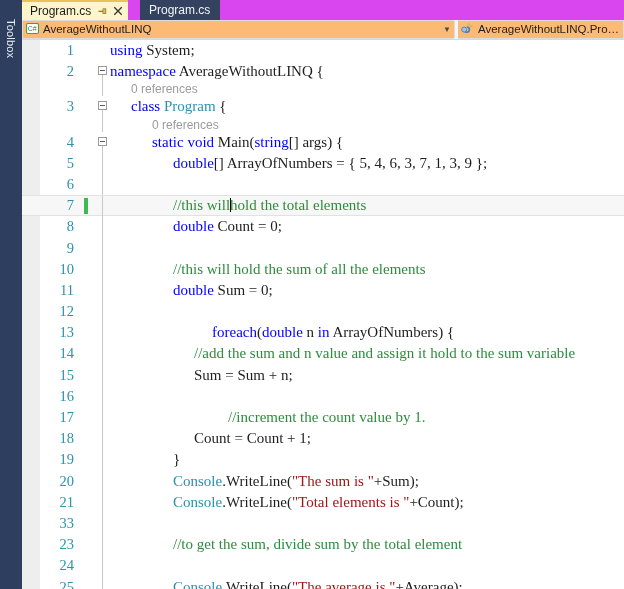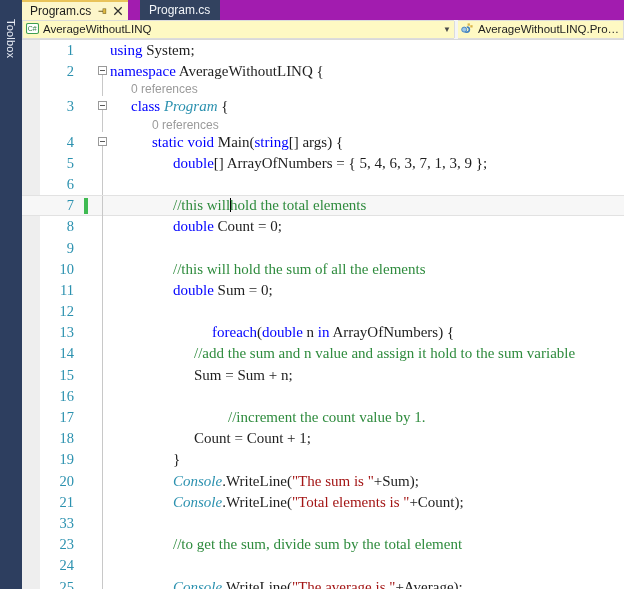--- a/index.html
+++ b/index.html
@@ -41,21 +41,21 @@
     align-items: center;
     justify-content: center;
     user-select: none;
   }
 
   
   .tabbar {
     position: absolute;
     left: 22px; top: 0;
     width: 602px; height: 20px;
-    background: #a21caf;
+    background: #d946ef;
   }
   .tab {
     position: absolute;
     top: 0;
     height: 20px;
     display: flex;
     align-items: center;
     box-sizing: border-box;
     font-size: 12px;
     white-space: nowrap;
@@ -95,21 +95,21 @@
     box-sizing: border-box;
     display: flex;
     align-items: stretch;
   }
   .nav-combo {
     position: relative;
     display: flex;
     align-items: center;
     box-sizing: border-box;
     height: 19px;
-    background: #fef9c3;
+    background: #fdba74;
     border: 1px solid #dcdcdc;
     font-size: 11.5px;
     color: #1e1e1e;
     overflow: hidden;
   }
   .nav-combo.left {
     width: 432px;
     border-right: none;
   }
   .nav-combo.right {
@@ -230,21 +230,21 @@
   .codelens .cl-text {
     position: absolute;
     left: 0; top: 0;
     color: #9b9b9b;
     font-family: "Liberation Sans", sans-serif;
     font-size: 12px;
   }
 
   
   .kw   { color: #0000ff; }
-  .type { color: #2b91af; font-style: italic; }
+  .type { color: #2b91af; }
   .str  { color: #a31515; }
   .com  { color: #2e8b3d; }
   .plain{ color: #1e1e1e; }
 
   .caret {
     display: inline-block;
     width: 1px;
     height: 14px;
     background: #000000;
     vertical-align: -2px;

